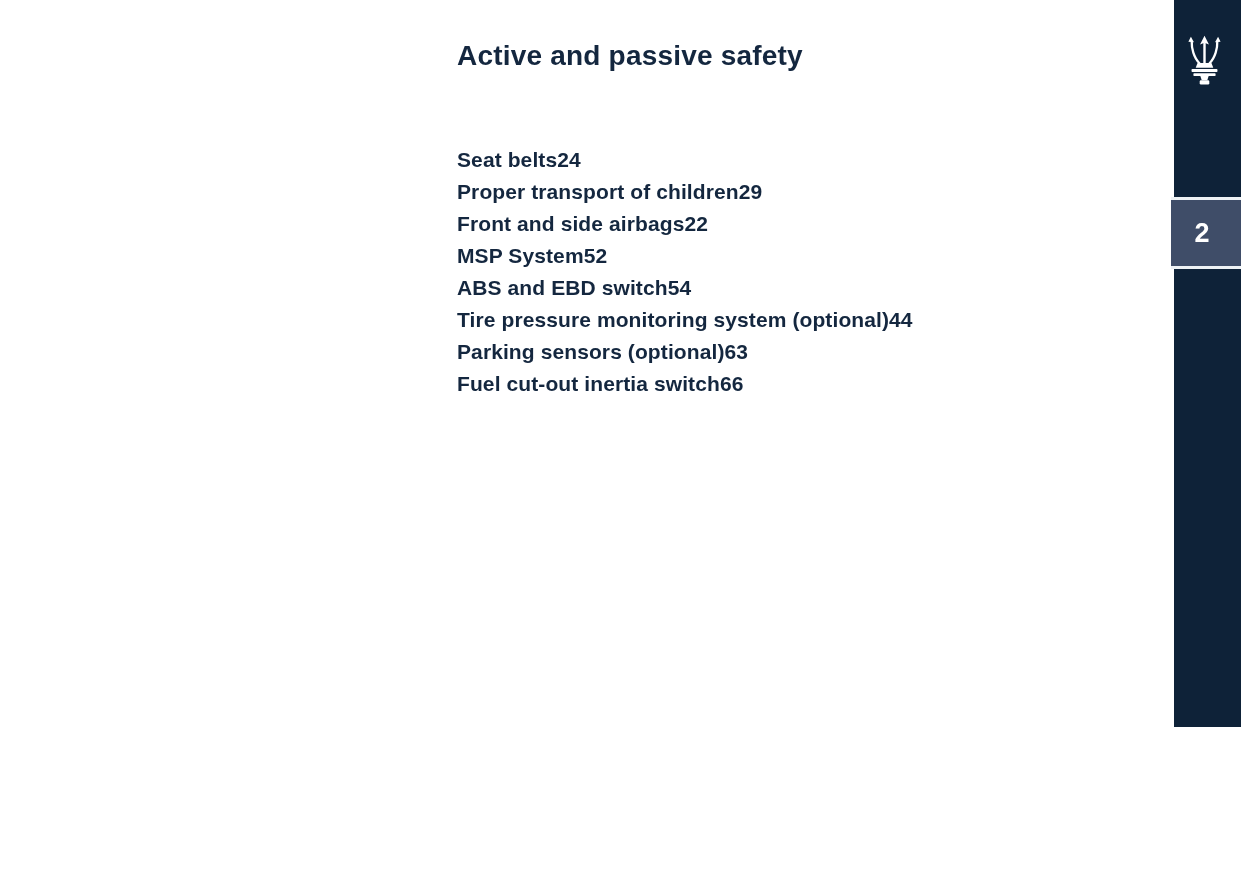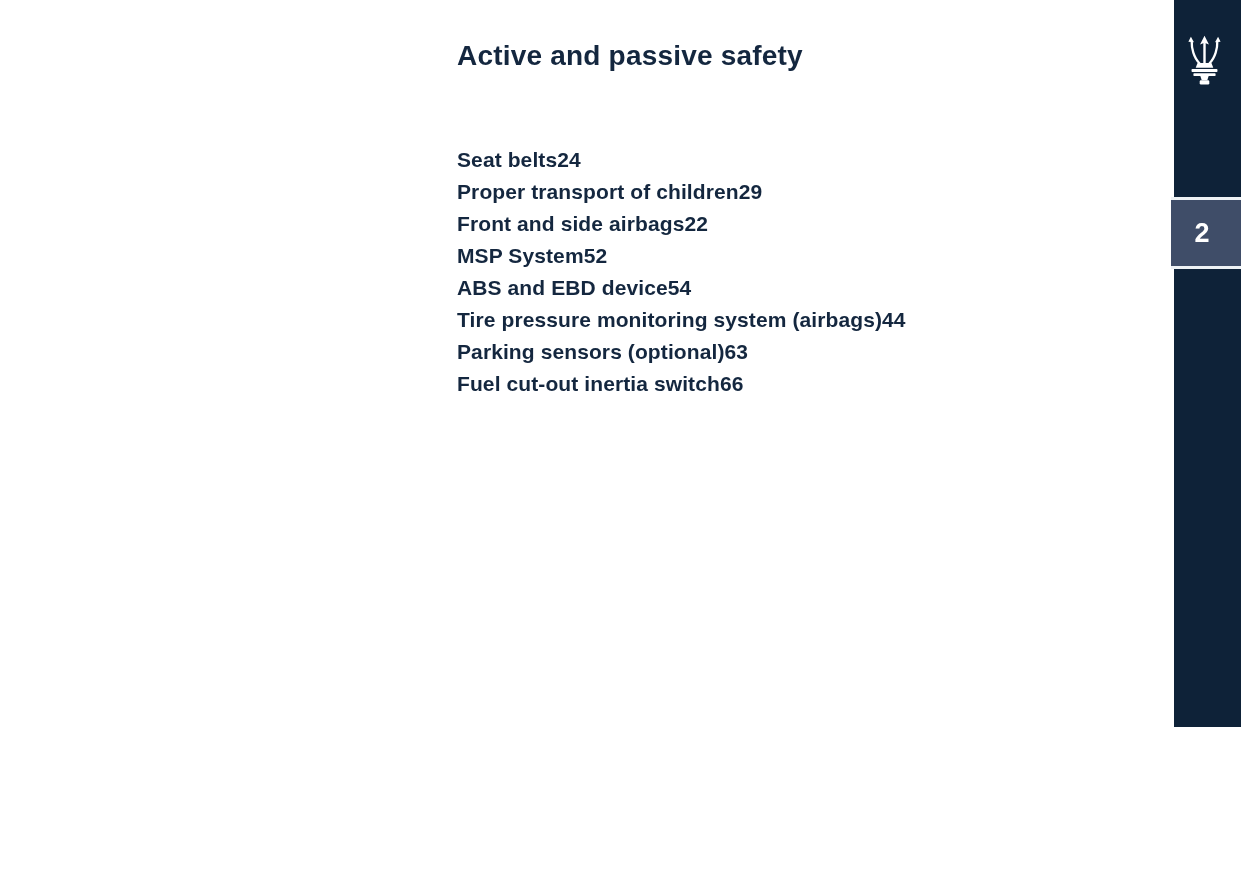--- a/index.html
+++ b/index.html
@@ -119,26 +119,26 @@
         <span class="toc-page">22</span>
       </div>
 
       <div class="toc-row">
         <span class="toc-label">MSP System</span>
         <span class="toc-page">52</span>
       </div>
 
 
       <div class="toc-row">
-        <span class="toc-label">ABS and EBD device</span>
+        <span class="toc-label">ABS and EBD switch</span>
         <span class="toc-page">54</span>
       </div>
 
       <div class="toc-row">
-        <span class="toc-label">Tire pressure monitoring system (airbags)</span>
+        <span class="toc-label">Tire pressure monitoring system (optional)</span>
         <span class="toc-page">44</span>
       </div>
 
       <div class="toc-row">
         <span class="toc-label">Parking sensors (optional)</span>
         <span class="toc-page">63</span>
       </div>
 
       <div class="toc-row">
         <span class="toc-label">Fuel cut-out inertia switch</span>

